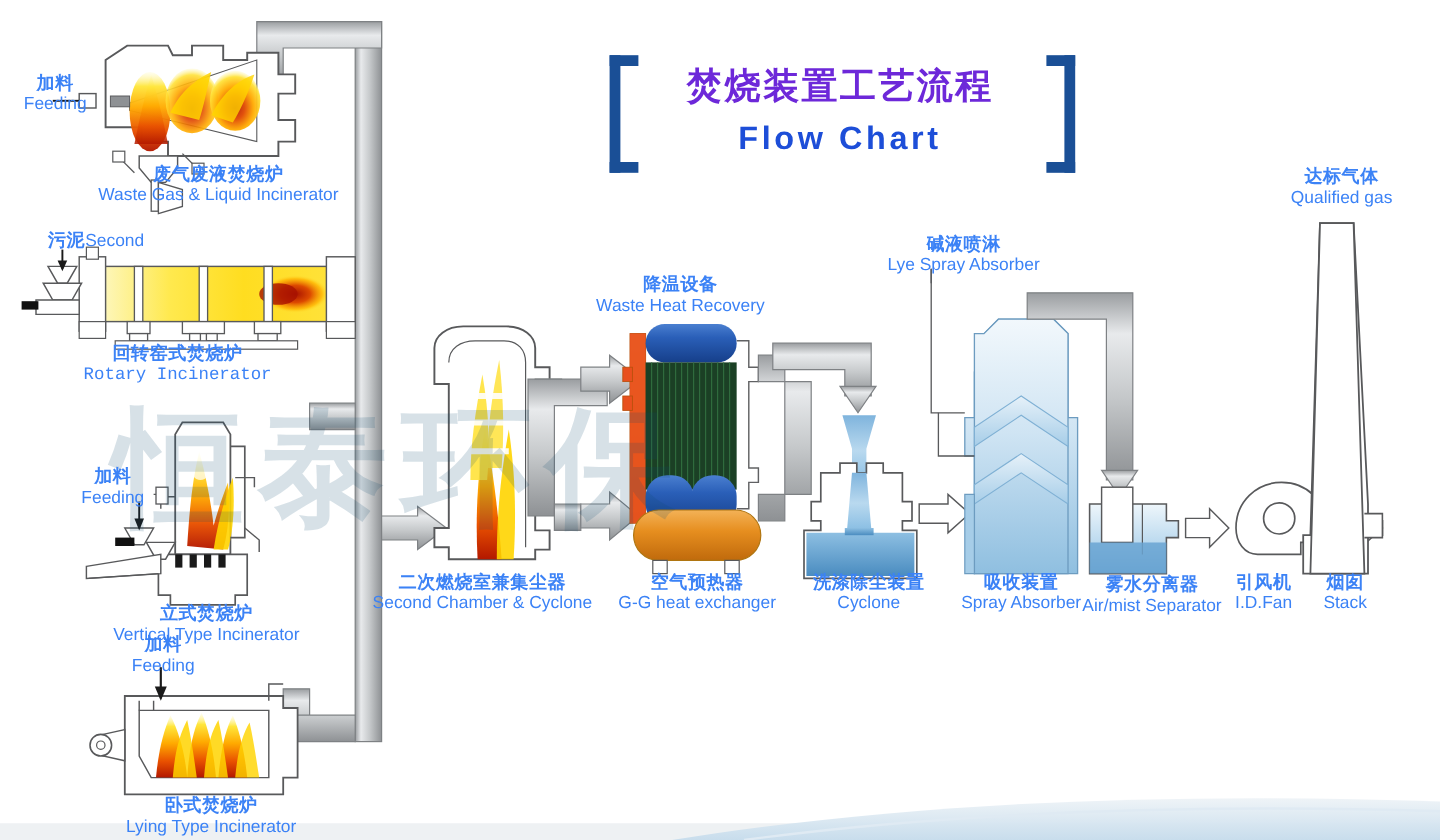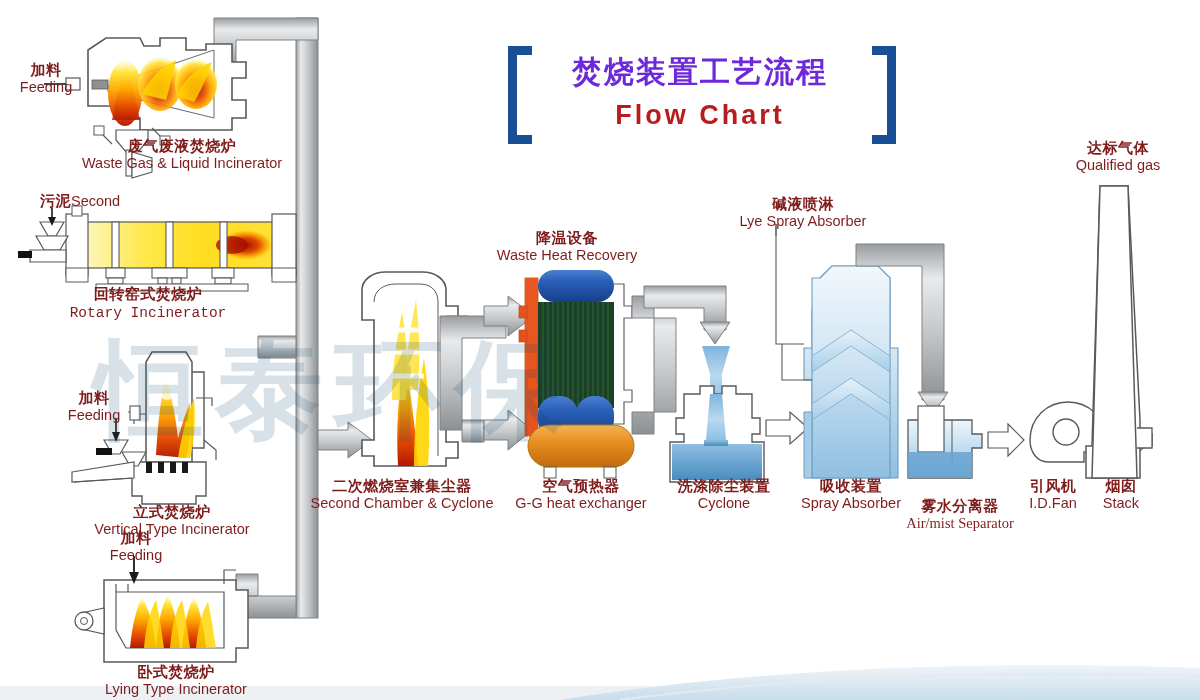--- a/index.html
+++ b/index.html
@@ -4,35 +4,35 @@
 <style>
   html,body{margin:0;padding:0;}
   body{
     width:1200px;height:700px;overflow:hidden;position:relative;
     background:#ffffff;
     font-family:"Liberation Sans","DejaVu Sans",sans-serif;
   }
   #stage{position:absolute;left:0;top:0;width:1200px;height:700px;}
   #stage > svg{position:absolute;left:0;top:0;}
 
-  .lbl{position:absolute;text-align:center;line-height:1.12;color:#7f1d1d;pointer-events:none;}
+  .lbl{position:absolute;text-align:center;line-height:1.12;color:#3b82f6;pointer-events:none;}
   .lbl .cn{display:block;font-weight:bold;font-size:15px;letter-spacing:.5px;}
   .lbl .en{display:block;font-size:14.5px;}
   .lbl.inline{white-space:nowrap;}
   .lbl.inline .cn,.lbl.inline .en{display:inline;}
 
   
   #title-block{position:absolute;left:500px;top:42px;width:400px;height:105px;}
   #title-block .tcn{
     position:absolute;left:0;top:10px;width:400px;text-align:center;
     font-size:30px;font-weight:bold;color:#6d28d9;letter-spacing:2px;
   }
   #title-block .ten{
     position:absolute;left:0;top:58px;width:400px;text-align:center;
-    font-size:27px;font-weight:bold;color:#b91c1c;letter-spacing:3px;
+    font-size:27px;font-weight:bold;color:#1d4ed8;letter-spacing:3px;
   }
   .bracket{position:absolute;width:24px;height:98px;}
   .bracket span{position:absolute;background:#1a4f96;display:block;}
   .bracket .v{width:9px;height:98px;top:0;}
   .bracket .h{height:9px;width:24px;left:0;}
   #br-left{left:8px;top:4px;}
   #br-left .v{left:0;}
   #br-left .h1{top:0;} #br-left .h2{bottom:0;}
   #br-right{left:372px;top:4px;}
   #br-right .v{right:0;}
@@ -500,21 +500,21 @@
   <div class="lbl" style="left:712px;top:196px;width:182px;">
     <span class="cn">碱液喷淋</span>
     <span class="en">Lye Spray Absorber</span>
   </div>
 
   <div class="lbl" style="left:778px;top:478px;width:146px;">
     <span class="cn">吸收装置</span>
     <span class="en">Spray Absorber</span>
   </div>
 
-  <div class="lbl" style="left:884px;top:498px;width:152px;font-family:Liberation Serif, serif;">
+  <div class="lbl" style="left:884px;top:480px;width:152px;">
     <span class="cn">雾水分离器</span>
     <span class="en">Air/mist Separator</span>
   </div>
 
   <div class="lbl" style="left:1012px;top:478px;width:82px;">
     <span class="cn">引风机</span>
     <span class="en">I.D.Fan</span>
   </div>
 
   <div class="lbl" style="left:1082px;top:478px;width:78px;">

